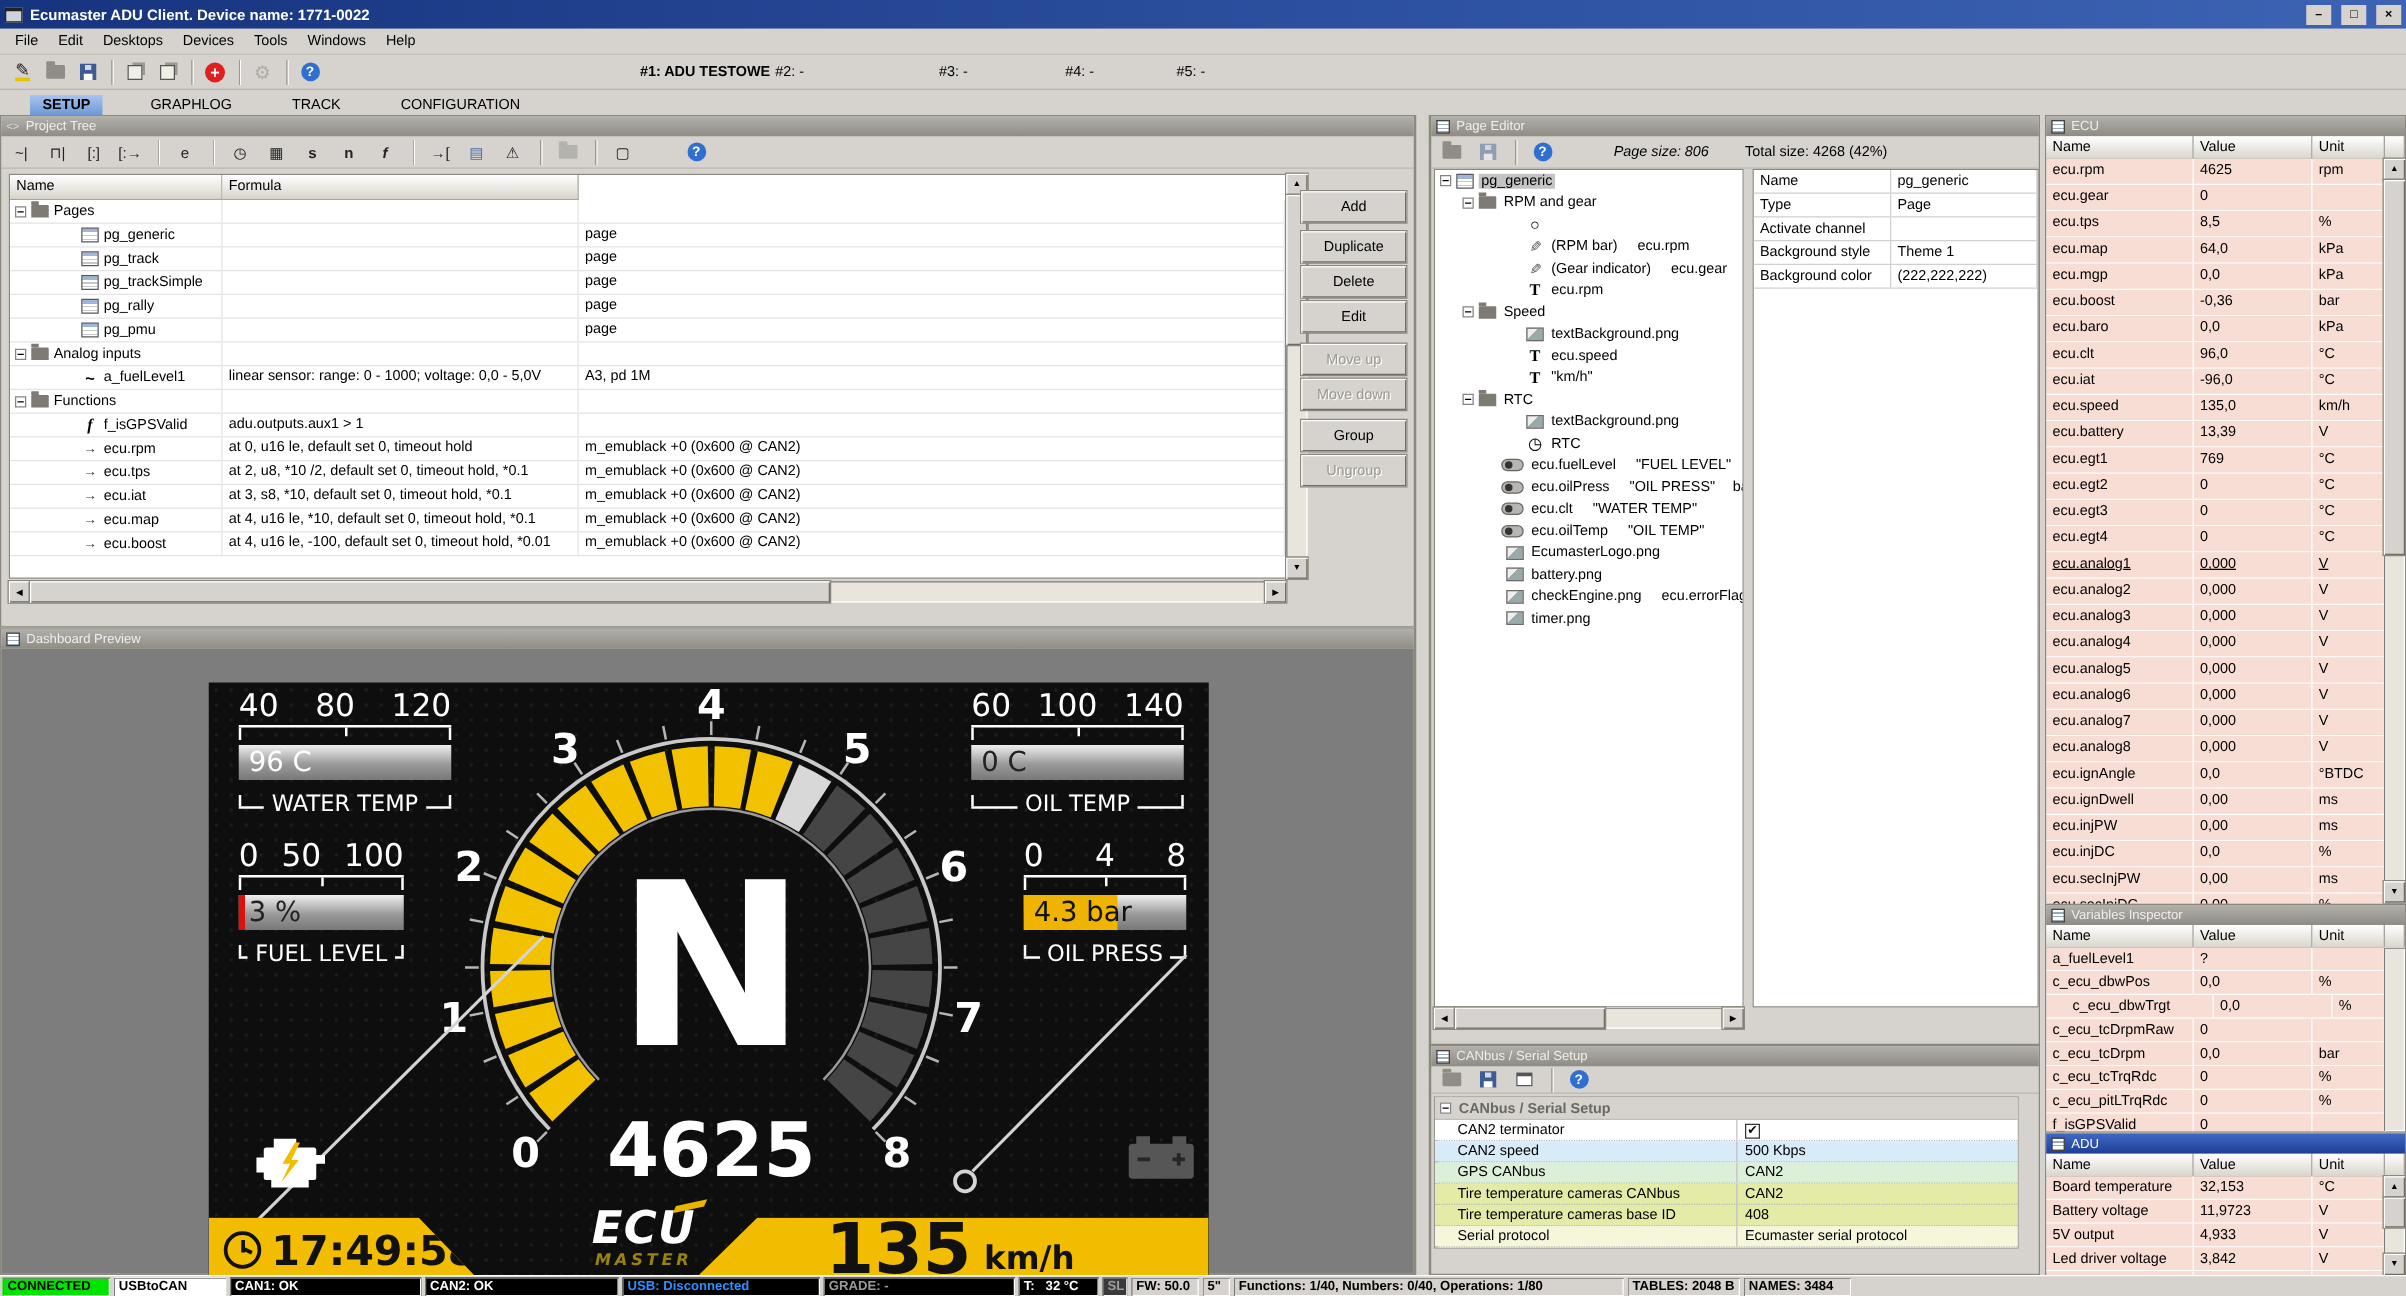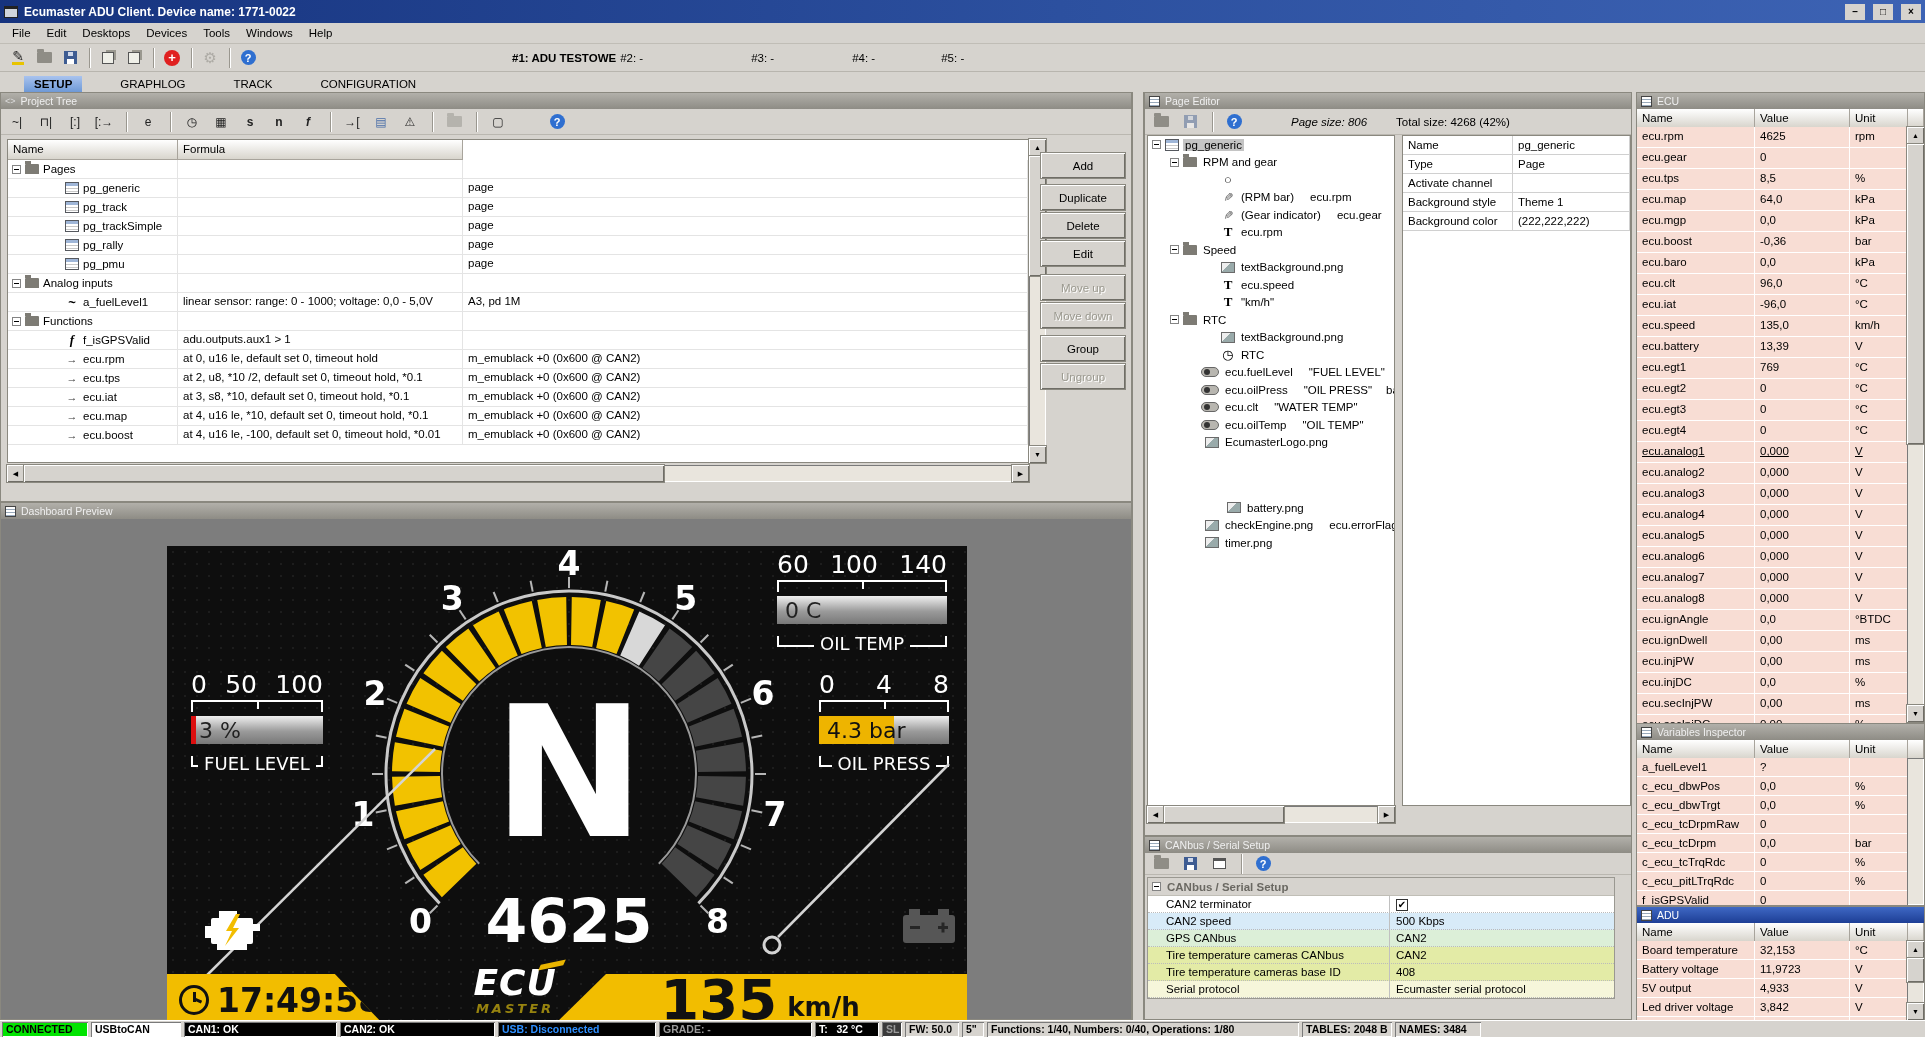--- a/index.html
+++ b/index.html
@@ -471,20 +471,40 @@
   <div style="position:absolute;left:1132px;top:92px;width:12px;height:928px;background:#d6d3ce;border-left:1px solid #8a887f;border-right:1px solid #8a887f;"></div>
 
   <div class="panel" style="left:0;top:502px;width:1132px;height:518px;">
     <div class="phead">
       <span class="ph-icon"></span>
       <span>Dashboard Preview</span>
     </div>
     <div class="dash-area">
       <div class="dash">
 
+        <div class="bargroup" style="left:24px;top:6px;width:170px;">
+          <div class="scale-nums">
+
+          <span>40</span>
+              <span>80</span>
+              <span>120</span>
+            </div>
+          <div class="ruler">
+              <i></i>
+            </div>
+          <div class="bar">
+            <div class="fill"></div>
+            <span class="bar-text" style="color: rgb(255, 255, 255);">96 C</span>
+          </div>
+          <div class="bracket">
+            <span class="bl"></span>
+              <span class="btext">WATER TEMP</span>
+              <span class="br"></span>
+          </div>
+        </div>
 
         <div class="bargroup" style="left:24px;top:126px;width:132px;">
           <div class="scale-nums">
 
           <span>0</span>
               <span>50</span>
               <span>100</span>
             </div>
           <div class="ruler">
               <i></i>
@@ -786,21 +806,21 @@
           <span class="lbl2">"OIL TEMP"</span>
           <span class="lbl3"></span>
         </div>
         <div class="pe-row" style="padding-left: 44px;">
           <span class="expbox"></span>
           <span class="ti" data-icon="image"></span>
           <span class="lbl">EcumasterLogo.png</span>
           <span class="lbl2"></span>
           <span class="lbl3"></span>
         </div>
-        <div class="pe-row" style="padding-left: 66px; margin-top: 48px;">
+        <div class="pe-row" style="padding-left: 44px;">
           <span class="expbox"></span>
           <span class="ti" data-icon="image"></span>
           <span class="lbl">battery.png</span>
           <span class="lbl2"></span>
           <span class="lbl3"></span>
         </div>
         <div class="pe-row" style="padding-left: 44px;">
           <span class="expbox"></span>
           <span class="ti" data-icon="image"></span>
           <span class="lbl">checkEngine.png</span>
@@ -1093,21 +1113,21 @@
     <div class="vt-row" style="height:19px;">
           <div>a_fuelLevel1</div>
           <div>?</div>
           <div></div>
         </div>
         <div class="vt-row" style="height:19px;">
           <div>c_ecu_dbwPos</div>
           <div>0,0</div>
           <div>%</div>
         </div>
-        <div class="vt-row" style="height:19px;">
+        <div class="vt-row" style="height:19px;padding-left:16px;">
           <div>c_ecu_dbwTrgt</div>
           <div>0,0</div>
           <div>%</div>
         </div>
         <div class="vt-row" style="height:19px;">
           <div>c_ecu_tcDrpmRaw</div>
           <div>0</div>
           <div></div>
         </div>
         <div class="vt-row" style="height:19px;">

